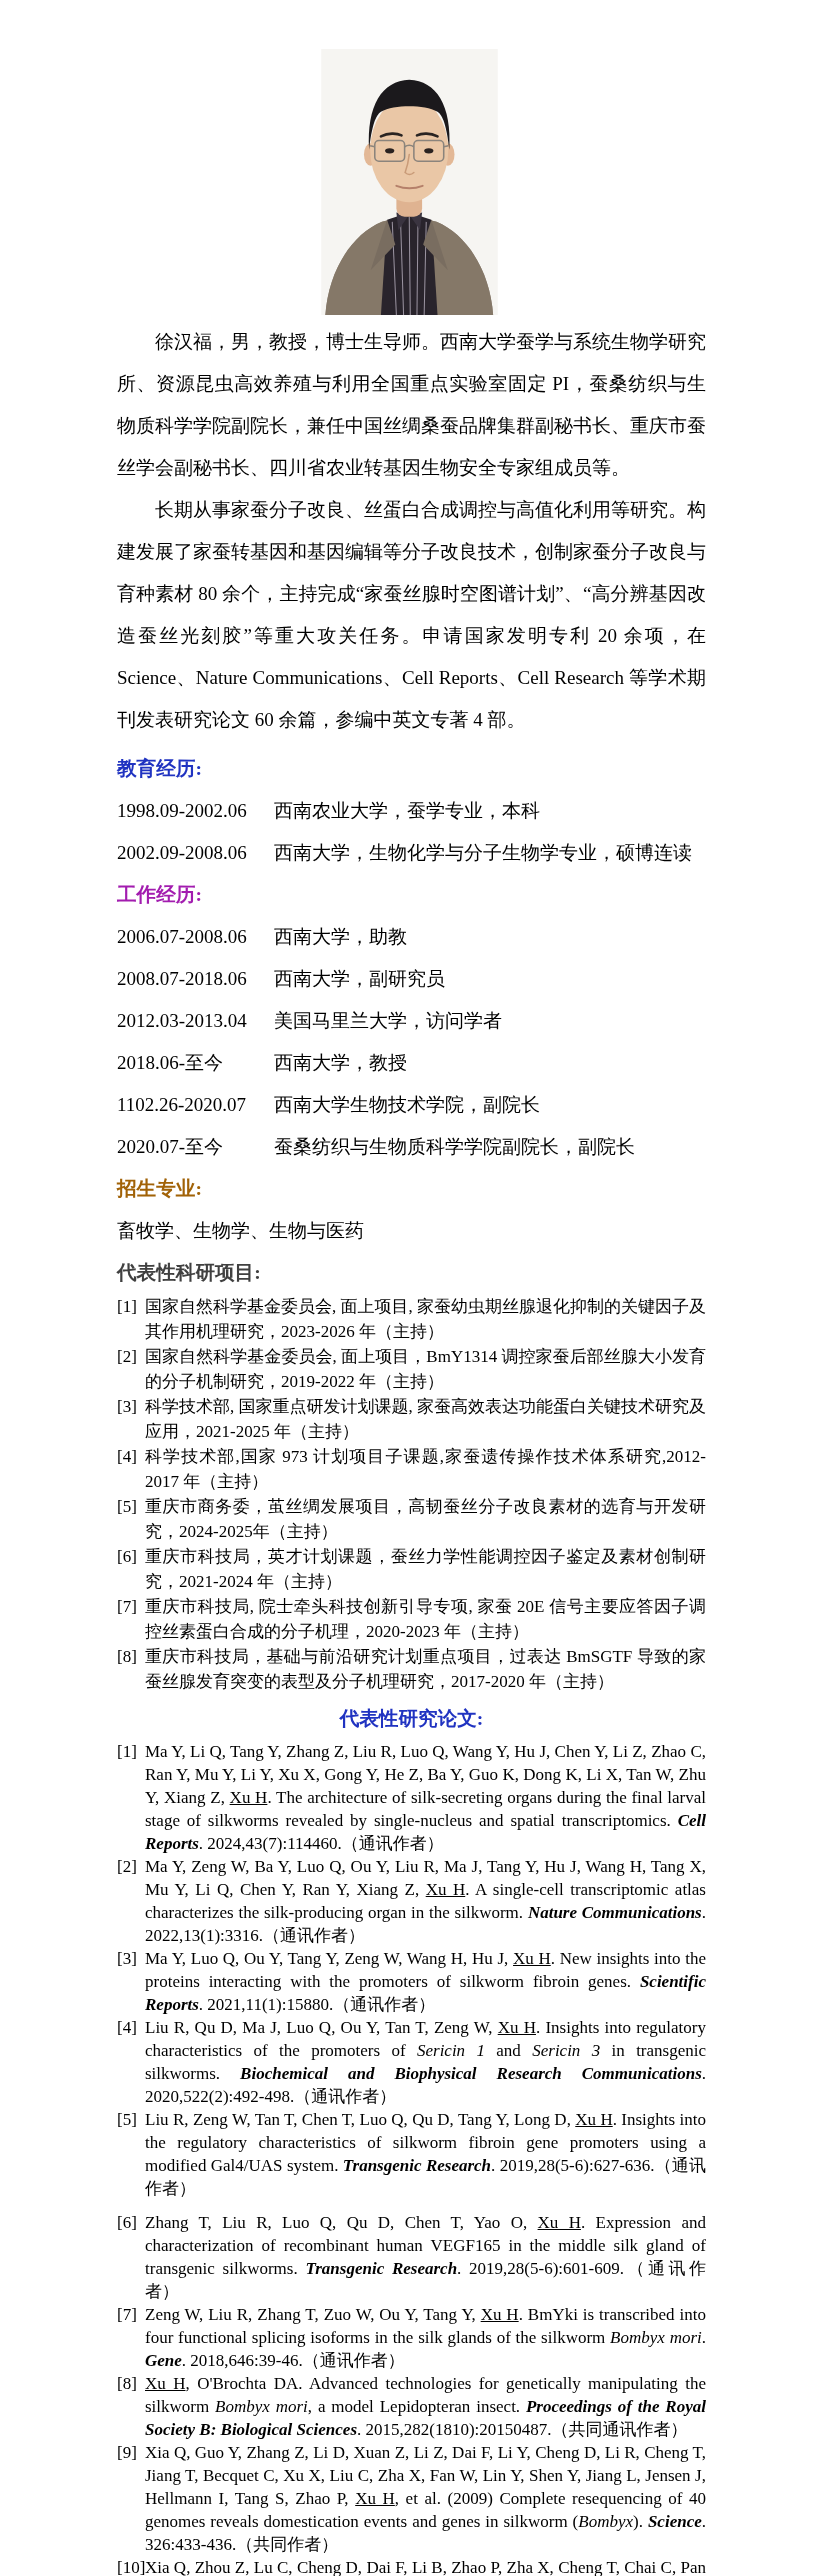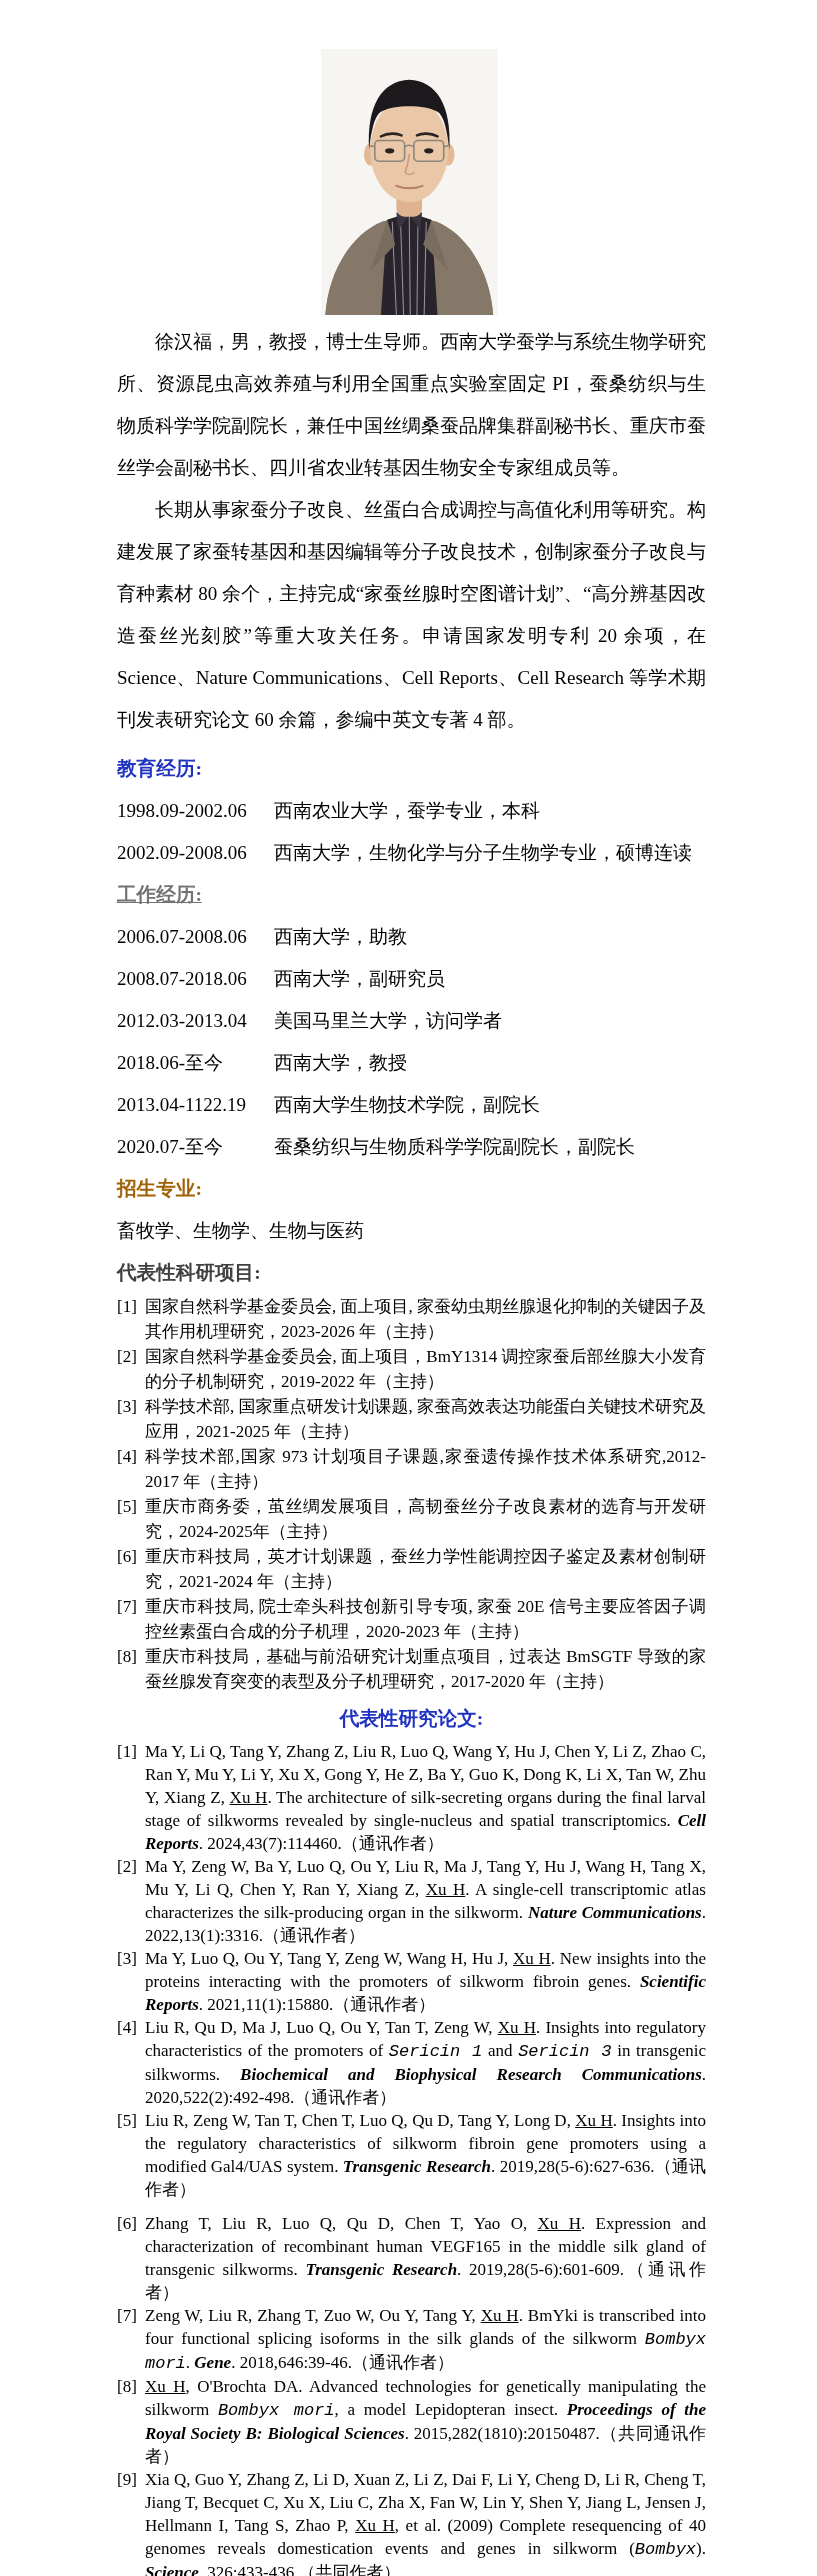--- a/index.html
+++ b/index.html
@@ -42,21 +42,21 @@
   .majors { font-size: 19px; line-height: 42px; }
 
   .ref-list { margin: 0; padding: 0; list-style: none; }
   .ref-item { position: relative; padding-left: 28px; text-align: justify; margin: 0; }
   .ref-item .ref-no { position: absolute; left: 0; top: 0; }
   .projects .ref-item { font-size: 17px; line-height: 25px; }
   .pubs .ref-item { font-size: 17px; line-height: 23px; }
   .pubs .ref-item.extra-gap { margin-bottom: 10.3px; }
 
   .rt-u { text-decoration: underline; }
-  .rt-i { font-style: italic; font-family: Liberation Mono, monospace; }
+  .rt-i { font-style: italic; }
   .rt-bi { font-style: italic; font-weight: bold; }
 </style>
 </head>
 <body>
 
 <div class="page">
 
   <div class="photo-wrap">
     <svg width="177" height="266" viewBox="0 0 343 517" xmlns="http://www.w3.org/2000/svg">
       <rect x="0" y="0" width="343" height="517" fill="#f6f5f2"></rect>
@@ -112,40 +112,40 @@
       <div class="exp-row">
         <span class="period">1998.09-2002.06</span>
         <span class="detail">西南农业大学，蚕学专业，本科</span>
       </div>
       <div class="exp-row">
         <span class="period">2002.09-2008.06</span>
         <span class="detail">西南大学，生物化学与分子生物学专业，硕博连读</span>
       </div>
     </div>
 
-    <h2 class="sec-title" style="color: #737373; text-decoration: underline;">工作经历:</h2>
+    <h2 class="sec-title" style="color: #a21caf;">工作经历:</h2>
     <div>
       <div class="exp-row">
         <span class="period">2006.07-2008.06</span>
         <span class="detail">西南大学，助教</span>
       </div>
       <div class="exp-row">
         <span class="period">2008.07-2018.06</span>
         <span class="detail">西南大学，副研究员</span>
       </div>
       <div class="exp-row">
         <span class="period">2012.03-2013.04</span>
         <span class="detail">美国马里兰大学，访问学者</span>
       </div>
       <div class="exp-row">
         <span class="period">2018.06-至今</span>
         <span class="detail">西南大学，教授</span>
       </div>
       <div class="exp-row">
-        <span class="period">2013.04-1122.19</span>
+        <span class="period">1102.26-2020.07</span>
         <span class="detail">西南大学生物技术学院，副院长</span>
       </div>
       <div class="exp-row">
         <span class="period">2020.07-至今</span>
         <span class="detail">蚕桑纺织与生物质科学学院副院长，副院长</span>
       </div>
     </div>
 
     <h2 class="sec-title" style="color: #a16207;">招生专业:</h2>
     <div class="majors">畜牧学、生物学、生物与医药</div>

